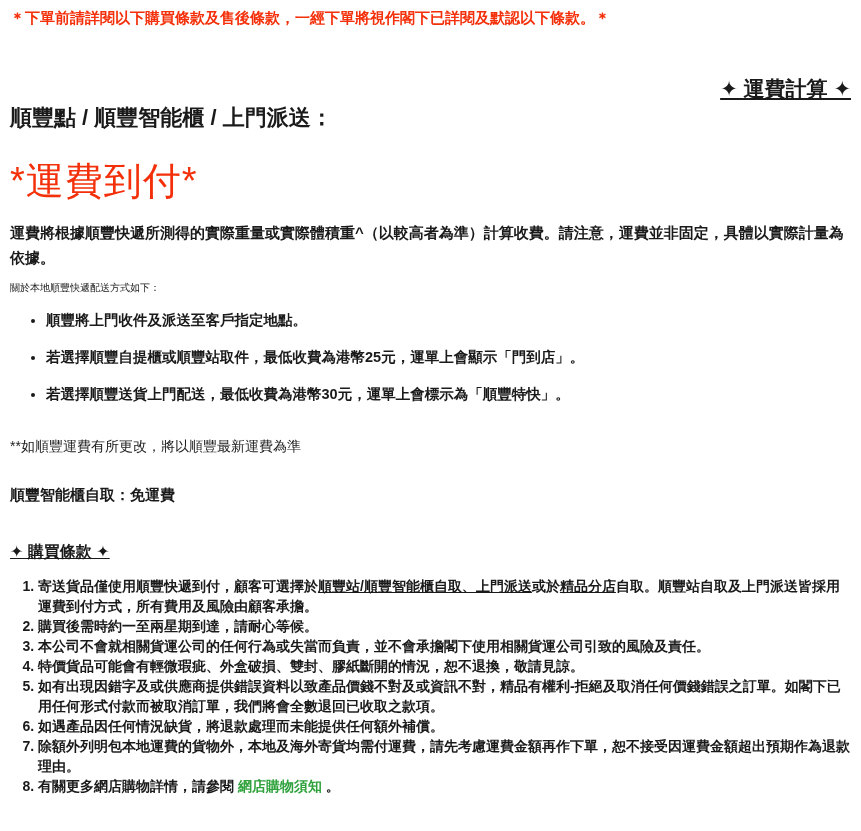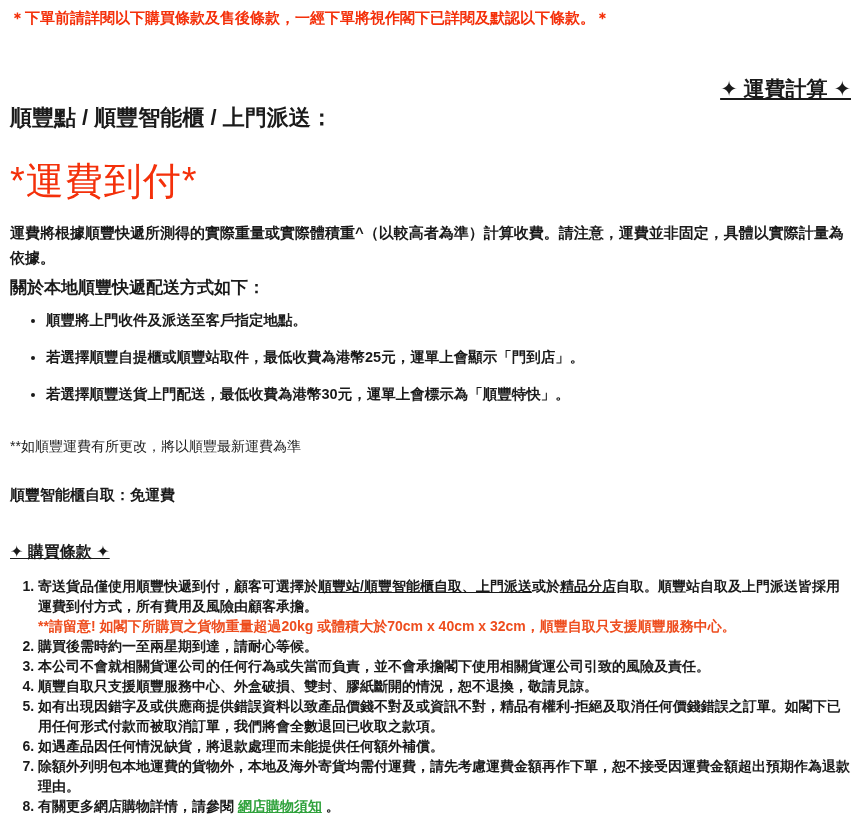--- a/index.html
+++ b/index.html
@@ -47,23 +47,23 @@
     margin:28px 0 0 0;
     letter-spacing:1px;
   }
   .intro{
     font-size:15px;
     line-height:25px;
     font-weight:bold;
     margin:18px 0 0 0;
   }
   .methods-title{
-    font-size:17px;
+    font-size:10px;
     line-height:20px;
-    font-weight:bold;
+    font-weight:normal;
     margin:8px 0 0 0;
   }
   ul.methods{
     margin:12px 0 0 0;
     padding-left:36px;
   }
   ul.methods li{
     font-size:14.5px;
     line-height:20px;
     font-weight:bold;
@@ -98,21 +98,20 @@
     font-weight:bold;
   }
   .u{text-decoration:underline;}
   .warning{
     color:var(--note);
     font-weight:bold;
   }
   a.guide-link{
     color:var(--link);
     font-weight:bold;
-    text-decoration:underline;
     cursor:pointer;
   }
 </style>
 </head>
 <body>
 
 <p class="top-notice">＊下單前請詳閱以下購買條款及售後條款，一經下單將視作閣下已詳閱及默認以下條款。＊</p>
 
 <h2 class="section-heading">✦ 運費計算 ✦</h2>
 <h2 class="section-subheading">順豐點 / 順豐智能櫃 / 上門派送：</h2>
@@ -131,24 +130,23 @@
 
 <p class="update-note">**如順豐運費有所更改，將以順豐最新運費為準</p>
 
 <p class="pickup-note">順豐智能櫃自取：免運費</p>
 
 <h3 class="terms-heading">✦ 購買條款 ✦</h3>
 
 <ol class="terms">
   <li>
     <span>寄送貨品僅使用順豐快遞到付，顧客可選擇於</span><span class="u">順豐站/順豐智能櫃自取、上門派送</span><span>或於</span><span class="u">精品分店</span><span>自取。順豐站自取及上門派送皆採用運費到付方式，所有費用及風險由顧客承擔。</span><br>
-    <span class="warning">**請留意! 如閣下所購買之貨物重量超過20kg 或體積大於70cm x 40cm x 32cm，順豐自取只支援順豐服務中心。</span>
   </li>
   <li>購買後需時約一至兩星期到達，請耐心等候。</li>
   <li>本公司不會就相關貨運公司的任何行為或失當而負責，並不會承擔閣下使用相關貨運公司引致的風險及責任。</li>
-  <li>順豐自取只支援順豐服務中心、外盒破損、雙封、膠紙斷開的情況，恕不退換，敬請見諒。</li>
+  <li>特價貨品可能會有輕微瑕疵、外盒破損、雙封、膠紙斷開的情況，恕不退換，敬請見諒。</li>
   <li>如有出現因錯字及或供應商提供錯誤資料以致產品價錢不對及或資訊不對，精品有權利-拒絕及取消任何價錢錯誤之訂單。如閣下已用任何形式付款而被取消訂單，我們將會全數退回已收取之款項。</li>
   <li>如遇產品因任何情況缺貨，將退款處理而未能提供任何額外補償。</li>
   <li>除額外列明包本地運費的貨物外，本地及海外寄貨均需付運費，請先考慮運費金額再作下單，恕不接受因運費金額超出預期作為退款理由。</li>
   <li>
     <span>有關更多網店購物詳情，請參閱 </span><a class="guide-link">網店購物須知</a><span> 。</span>
   </li>
 </ol>
 
 </body></html>

